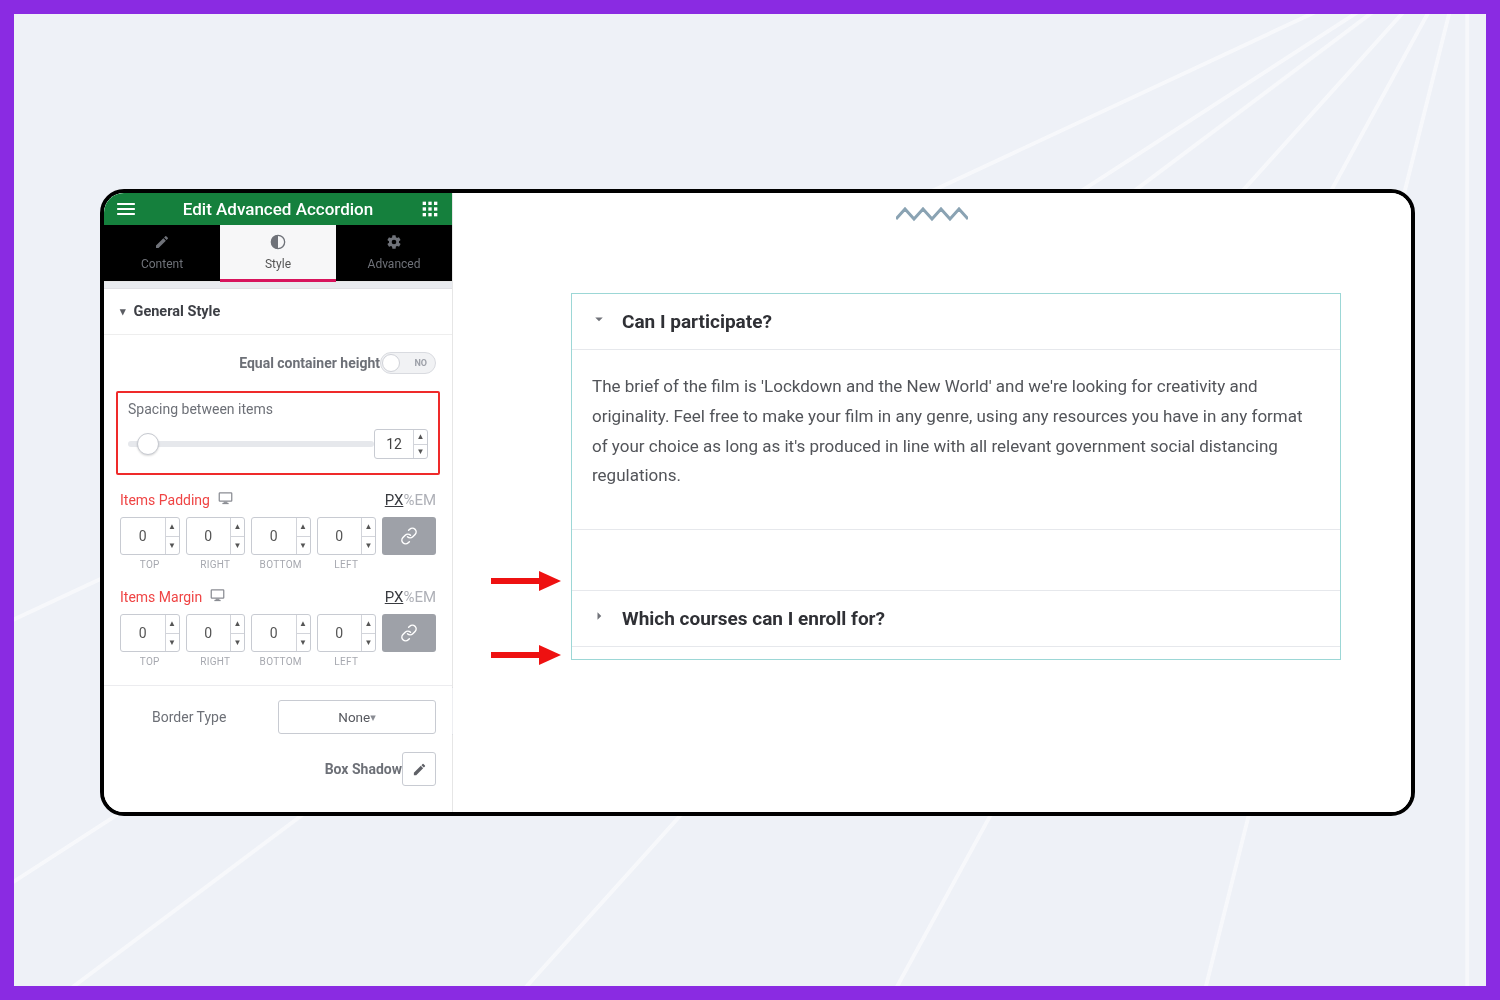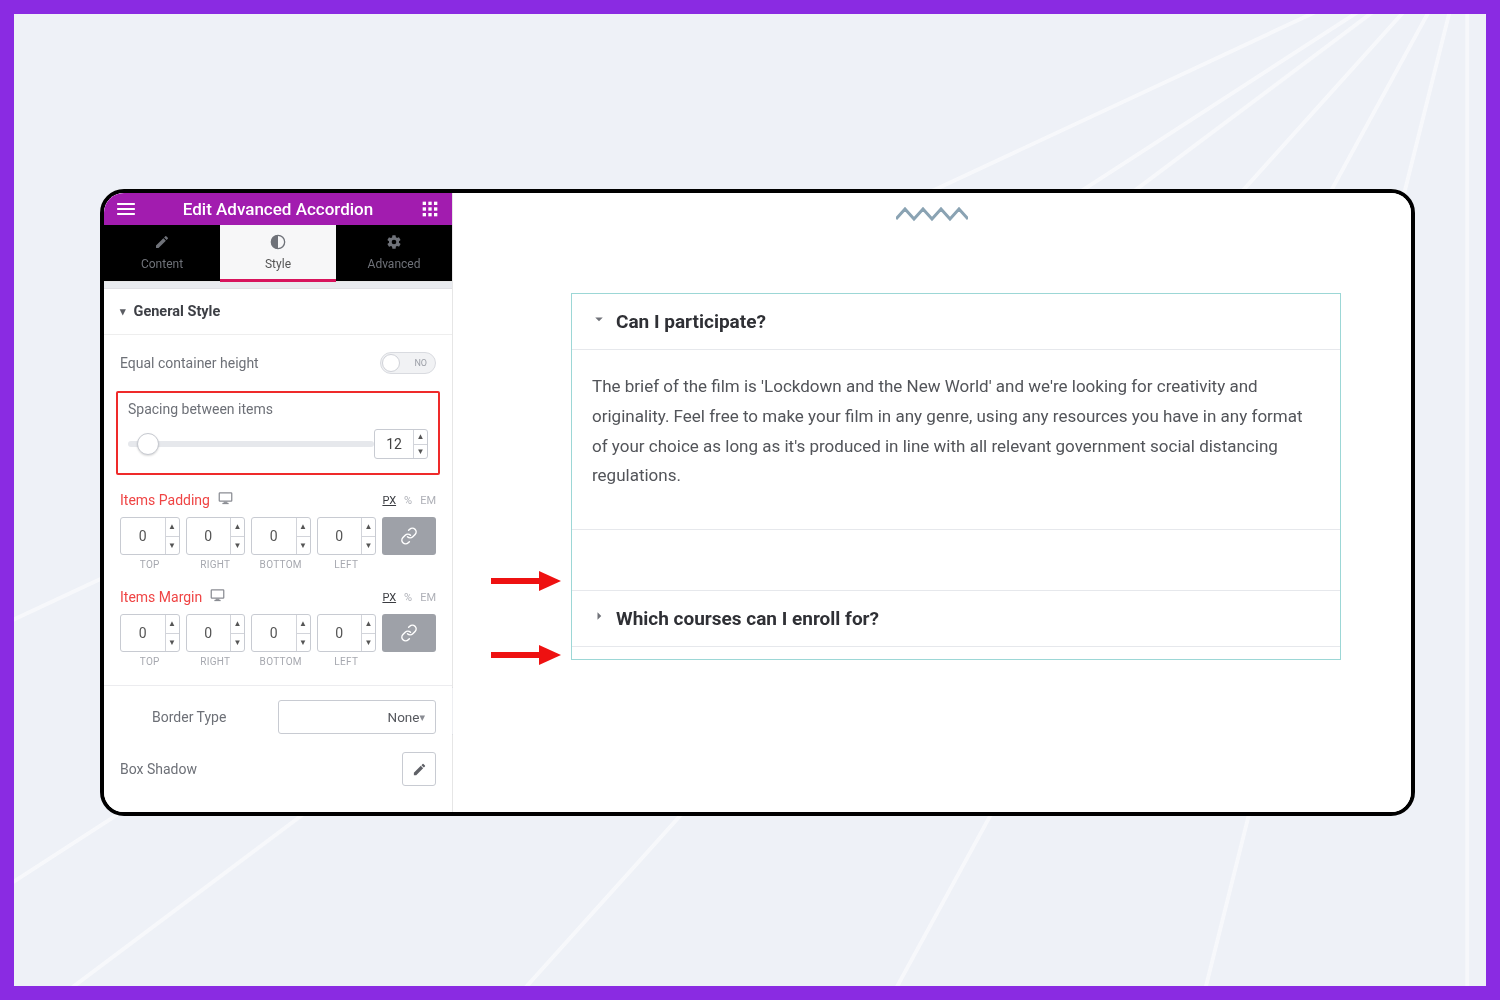--- a/index.html
+++ b/index.html
@@ -40,21 +40,21 @@
   .sidebar {
     width: 349px;
     background: #fff;
     border-right: 1px solid #e6e6e6;
     position: relative;
     display: flex;
     flex-direction: column;
   }
   .sb-header {
     height: 38px;
-    background: #a21caf;
+    background: #15803d;
     color: #fff;
     display: flex;
     align-items: center;
     justify-content: flex-end;
     padding: 0 12px;
     font-size: 17px;
     font-weight: 500;
   }
   .sb-header .title { flex: 1; text-align: center; }
   .hamburger, .grid-icon { width: 20px; height: 20px; display:flex; align-items:center; justify-content:center; }
@@ -92,21 +92,21 @@
   
   .sb-section-hdr {
     display:flex; align-items:center; gap:8px;
     padding: 14px 16px;
     font-size: 14.5px; font-weight: 700; color: #3d3f45;
     border-bottom: 1px solid #eee;
     cursor: pointer;
   }
   .sb-section-hdr .caret { font-size: 11px; color:#5b5d63; }
   .sb-body { padding: 14px 16px 8px; font-size: 13.5px; color:#6d7077; }
-  .row { display:flex; align-items:center; justify-content:space-between; margin-bottom: 18px; min-height:28px; }
+  .row { display:flex; align-items:center; justify-content:flex-end; margin-bottom: 18px; min-height:28px;font-weight:bold; }
   .row-label { color:#6d7077; font-size:14px; }
   
   .toggle {
     width: 56px; height: 22px; border-radius: 11px;
     background: #f1f2f4; border:1px solid #d9dbe0;
     position: relative; font-size: 9px; color:#9da0a8;
     display:flex; align-items:center; justify-content:flex-end; padding-right:8px;
     cursor:pointer;
   }
   .toggle .knob {
@@ -137,21 +137,21 @@
     display:flex; align-items:stretch; background:#fff;
   }
   .num-input .val { flex:1; text-align:center; line-height:28px; font-size:14px; color:#444;}
   .num-input .spin { width:14px; display:flex; flex-direction:column; border-left:1px solid #d2d4da;}
   .num-input .spin span { flex:1; font-size:8px; color:#555; display:flex; align-items:center; justify-content:center; cursor:pointer;}
   .num-input .spin span:first-child { border-bottom:1px solid #d2d4da;}
   
   .lbl-row { display:flex; align-items:center; justify-content:space-between; margin: 6px 0 8px; }
   .lbl-row .lbl { display:flex; align-items:center; gap:8px; color:#ef4444; font-size:14px;}
   .devicon svg { fill:#8a8c93; }
-  .units { font-size:11px; color:#aeb0b7; display:flex; gap:8px; }
+  .units { font-size:15px; color:#aeb0b7; display:flex; }
   .units .u { cursor:pointer; }
   .units .u.active { color:#393b40; text-decoration: underline; }
   
   .dim-row { display:flex; gap:6px; align-items:stretch; }
   .dim-box {
     flex:1; height:38px; border:1px solid #c8cbd2; border-radius:3px; background:#fff;
     display:flex; align-items:stretch;
   }
   .dim-box .v { flex:1; text-align:center; line-height:36px; font-size:14px; color:#555;}
   .dim-box .sp { width:14px; display:flex; flex-direction:column; border-left:1px solid #d2d4da; }
@@ -163,21 +163,21 @@
   }
   .link-btn svg { fill:#fff; }
   .dim-labels { display:flex; gap:6px; margin-top:4px; margin-bottom:18px;}
   .dim-labels span { flex:1; text-align:center; font-size:10px; color:#a6a8af; letter-spacing:.3px;}
   .dim-labels .spacer { width:54px; flex:none; }
   .divider { height:1px; background:#ececef; margin: 4px -16px 14px; }
   
   .btype-row { display:flex; align-items:center; justify-content:space-between; margin-bottom:18px;margin-left:32px;}
   .select {
     width:158px; height:34px; border:1px solid #c8cbd2; border-radius:3px; background:#fff;
-    display:flex; align-items:center; justify-content:flex-end; padding:0 10px;
+    display:flex; align-items:center; justify-content:center; padding:0 10px;
     font-size:13.5px; color:#57595f; cursor:pointer;
   }
   .select .car { font-size:11px; color:#8a8c93; }
   
   .icon-btn {
     width:34px; height:34px; border:1px solid #c8cbd2; border-radius:3px; background:#fff;
     display:flex; align-items:center; justify-content:center; cursor:pointer;
   }
   .icon-btn svg { fill:#5f6167; }
   
@@ -195,21 +195,21 @@
   .zigzag {
     position:absolute; top:12px; left:50%; transform:translateX(-50%);
   }
   .accordion {
     position:absolute; left:118px; top:100px; width:770px;
     border:1px solid #9cd7d6; background:#fff;
   }
   .acc-item { border-bottom: 1px solid #e6e8ec; }
   .acc-item:last-child { border-bottom:none; }
   .acc-header {
-    display:flex; align-items:center; gap:8px;
+    display:flex; align-items:center; gap:14px;
     padding: 16px 18px; font-size:19px; font-weight:700; color:#2f3035;
     cursor:pointer;
   }
   .acc-header .chev svg { fill:#707279; }
   .acc-content {
     border-top:1px solid #e6e8ec;
     padding: 22px 20px 38px;
     font-size:17px; line-height:1.75; color:#525459;
   }
   .gap { height:12px; }

